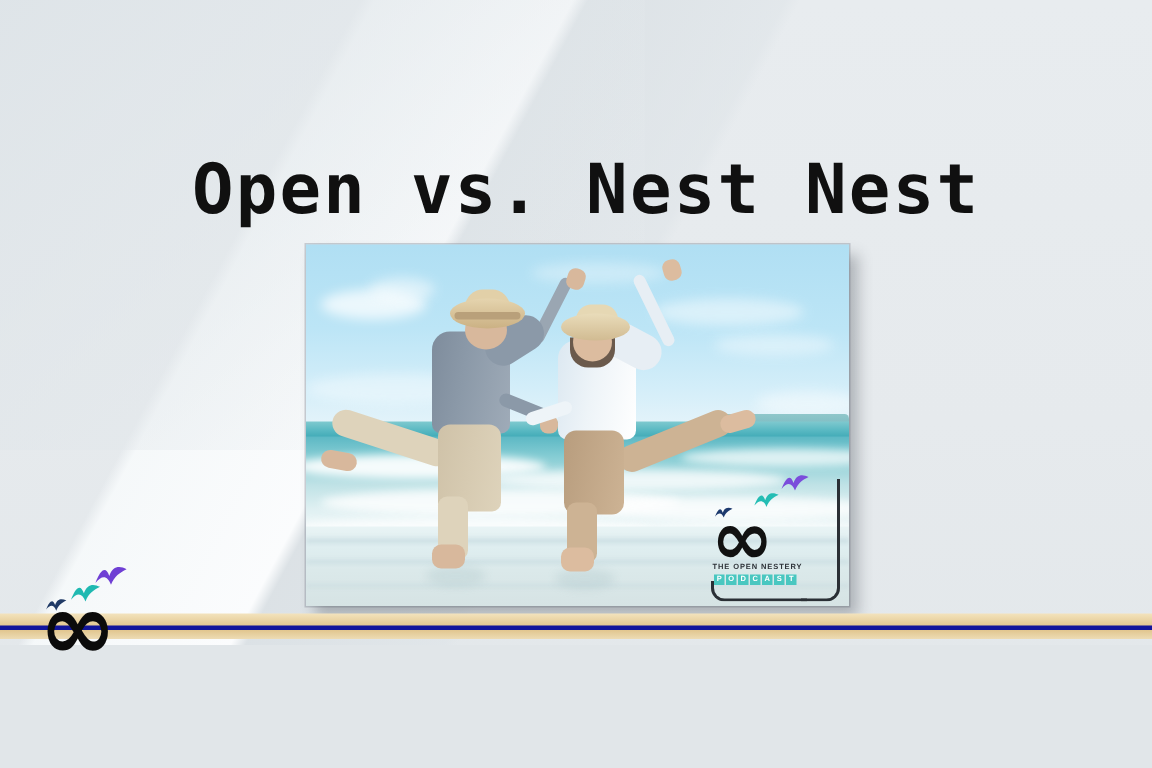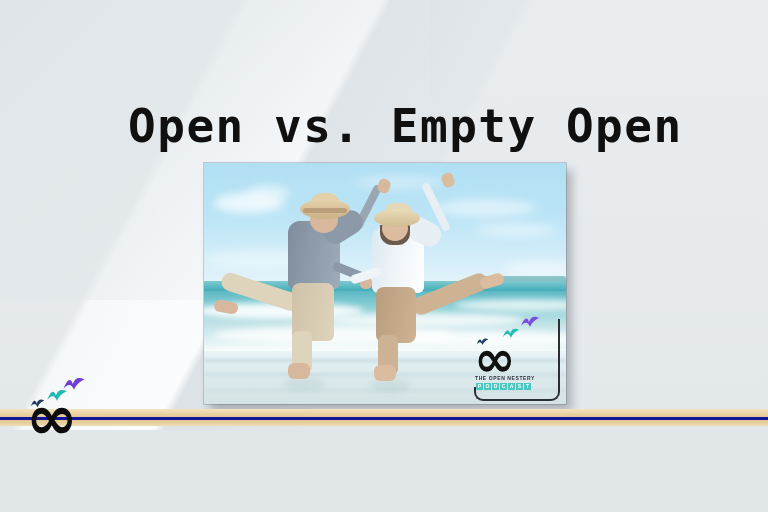--- a/index.html
+++ b/index.html
@@ -317,21 +317,21 @@
 </head>
 <body>
 
 <div id="slide">
 
   <div class="bg-base"></div>
   <div class="bg-diagonal"></div>
   <div class="bg-diagonal2"></div>
   <div class="bg-bottom"></div>
 
-  <div class="title">Open vs. Empty Open</div>
+  <div class="title">Open vs. Nest Nest</div>
 
   <div class="photo-wrap">
     <div class="sky"></div>
     <div class="cloud c1"></div>
     <div class="cloud c2"></div>
     <div class="cloud c3"></div>
     <div class="cloud c4"></div>
     <div class="cloud c5"></div>
     <div class="cloud c6"></div>
     <div class="cloud c7"></div>

